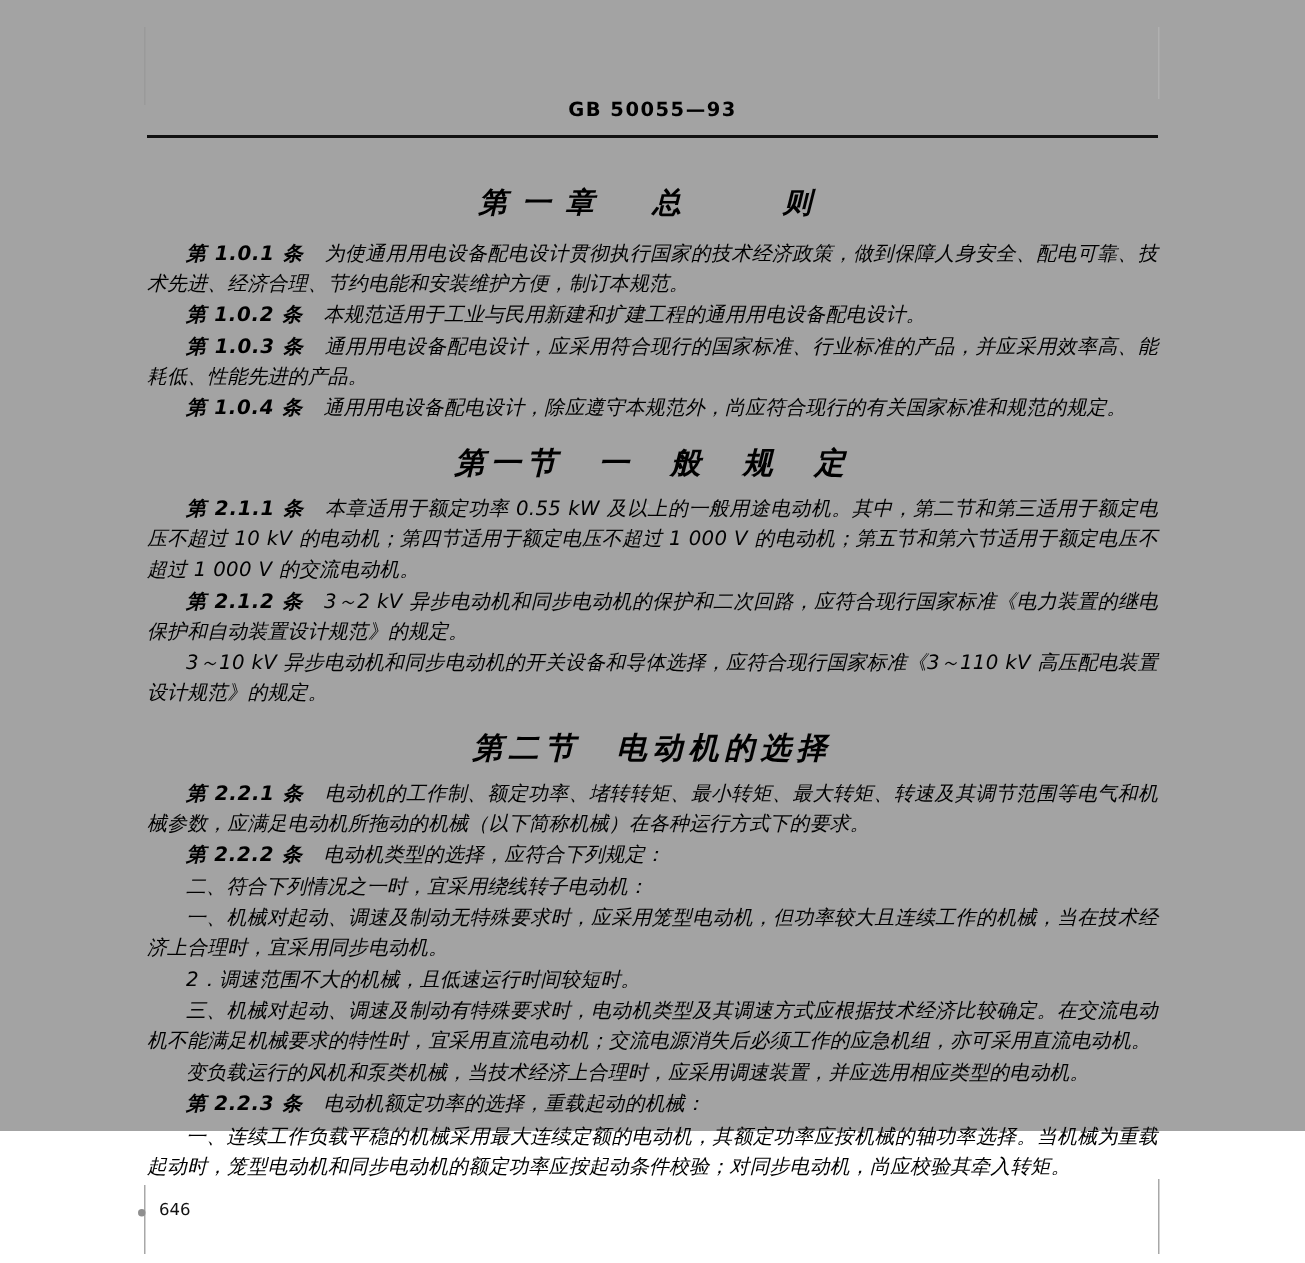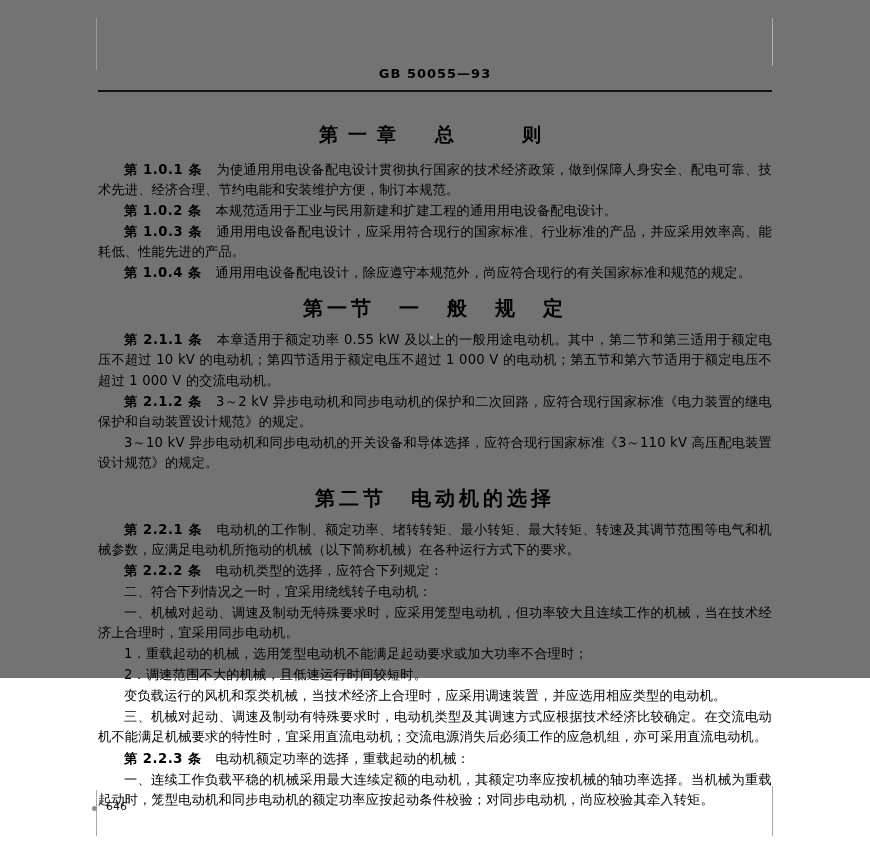--- a/index.html
+++ b/index.html
@@ -12,22 +12,22 @@
     height: 842px;
     font-family: "DejaVu Sans", "Liberation Sans", sans-serif;
     color: #000000;
     position: relative;
     overflow: hidden;
   }
   .page {
     position: absolute;
     left: 0; top: 0;
     width: 870px;
-    height: 678px;
-    background: #737373;
+    height: 754px;
+    background: #a3a3a3;
   }
   
   .edge-mark {
     position: absolute;
     background: #b8b8b8;
   }
   .mark-left-top {
     left: 96px; top: 18px; width: 1px; height: 52px;
     background: #9a9a9a;
   }
@@ -69,20 +69,21 @@
     width: 674px;
     height: 2px;
     background: #111111;
   }
 
   .content {
     position: absolute;
     left: 98px;
     top: 104px;
     width: 674px;
+    font-style: italic;
   }
 
   h1.chapter {
     font-size: 19px;
     font-weight: bold;
     text-align: center;
     margin: 18px 0 12px 0;
     letter-spacing: 10px;
     font-family: "DejaVu Sans", "Liberation Sans", sans-serif;
   }
@@ -169,24 +170,23 @@
     <h2 class="section">第二节　电动机的选择</h2>
 
     <p class="body-text indent">
       <span class="art">第 2.2.1 条</span><span class="art-space"></span><span>电动机的工作制、额定功率、堵转转矩、最小转矩、最大转矩、转速及其调节范围等电气和机械参数，应满足电动机所拖动的机械（以下简称机械）在各种运行方式下的要求。</span>
     </p>
     <p class="body-text indent">
       <span class="art">第 2.2.2 条</span><span class="art-space"></span><span>电动机类型的选择，应符合下列规定：</span>
     </p>
     <p class="body-text indent">二、符合下列情况之一时，宜采用绕线转子电动机：</p>
     <p class="body-text indent">一、机械对起动、调速及制动无特殊要求时，应采用笼型电动机，但功率较大且连续工作的机械，当在技术经济上合理时，宜采用同步电动机。</p>
-    <p class="body-text indent">1．重载起动的机械，选用笼型电动机不能满足起动要求或加大功率不合理时；</p>
     <p class="body-text indent">2．调速范围不大的机械，且低速运行时间较短时。</p>
+    <p class="body-text indent">三、机械对起动、调速及制动有特殊要求时，电动机类型及其调速方式应根据技术经济比较确定。在交流电动机不能满足机械要求的特性时，宜采用直流电动机；交流电源消失后必须工作的应急机组，亦可采用直流电动机。</p>
     <p class="body-text indent">变负载运行的风机和泵类机械，当技术经济上合理时，应采用调速装置，并应选用相应类型的电动机。</p>
-    <p class="body-text indent">三、机械对起动、调速及制动有特殊要求时，电动机类型及其调速方式应根据技术经济比较确定。在交流电动机不能满足机械要求的特性时，宜采用直流电动机；交流电源消失后必须工作的应急机组，亦可采用直流电动机。</p>
     <p class="body-text indent">
       <span class="art">第 2.2.3 条</span><span class="art-space"></span><span>电动机额定功率的选择，重载起动的机械：</span>
     </p>
     <p class="body-text indent">一、连续工作负载平稳的机械采用最大连续定额的电动机，其额定功率应按机械的轴功率选择。当机械为重载起动时，笼型电动机和同步电动机的额定功率应按起动条件校验；对同步电动机，尚应校验其牵入转矩。</p>
 
   </div>
 
   <div class="footer-page">646</div>
 
 </div>

